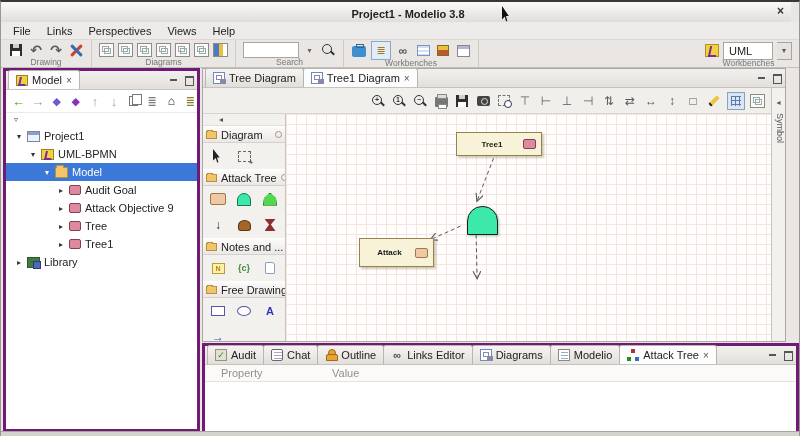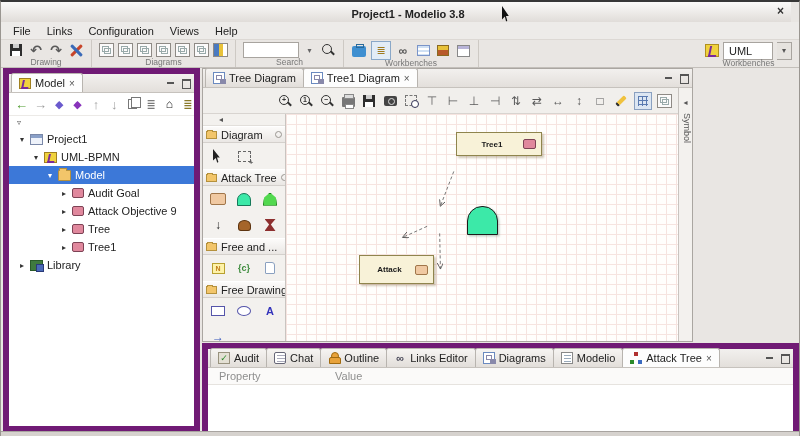--- a/index.html
+++ b/index.html
@@ -72,21 +72,21 @@
 
   .wb-icon { width:14px; height:13px; background:#f0d23e; border:1px solid #b09020; position:relative; }
   .wb-icon::after { content:""; position:absolute; right:1px; top:1px; width:6px; height:9px;
                     border-left:2.5px solid #7a2a9a; border-bottom:2.5px solid #7a2a9a; transform:skewX(-12deg); }
   .wb-select { width:50px; height:18px; border:1px solid #a8a49f; background:#fff; display:inline-flex;
                align-items:center; padding-left:5px; }
   .wb-drop { width:15px; height:18px; border:1px solid #a8a49f; border-left:none; background:#e6e3df;
              display:inline-flex; align-items:center; justify-content:center; font-size:8px; color:#555; }
 
   
-  .panel { position:absolute; background:#fff; border:6px solid #701a75; }
+  .panel { position:absolute; background:#fff; border:3px solid #701a75; }
   .ptab-strip { height:19px; background:linear-gradient(#f2f0ee,#e3dfdb); border-bottom:1px solid #c6c2bd;
                 display:flex; align-items:flex-end; padding-left:2px; position:relative; }
   .ptab { height:19px; display:inline-flex; align-items:center; gap:4px; padding:0 7px; font-size:11px;
           border:1px solid #b8b4af; border-bottom:none; border-radius:2.5px 2.5px 0 0;
           background:linear-gradient(#f6f4f2,#e2deda); margin-right:-1px; white-space:nowrap; }
   .ptab.active { background:#fdfdfd; position:relative; z-index:2; }
   .tab-close { color:#555; font-size:10px; }
   .winbtns { position:absolute; right:4px; top:4px; display:flex; gap:6px; }
   .btn-min,.btn-max { width:9px; height:9px; position:relative; }
   .btn-min::after { content:""; position:absolute; left:1px; top:4px; width:7px; height:2px; background:#555; }
@@ -119,21 +119,21 @@
                       border-left:2px solid #7a2a9a; border-bottom:2px solid #7a2a9a; transform:skewX(-12deg); }
   .ticon.folder { background:#f2c56a; border:1px solid #b5913d; border-radius:1px; }
   .ticon.folder::before { content:""; position:absolute; left:0; top:-3px; width:6px; height:2px;
                           background:#f2c56a; border:1px solid #b5913d; border-bottom:none; }
   .ticon.pink { width:12px; height:10px; background:#e0889d; border:1.4px solid #7d4355; border-radius:2px; }
   .ticon.lib { background:#3f7a3f; border:1px solid #2a5a2a; }
   .ticon.lib::after { content:""; position:absolute; right:-2px; bottom:-2px; width:6px; height:6px;
                       background:#4a6ab8; border:1px solid #2a3a78; }
 
   
-  .editor { left:201px; top:66px; width:491px; height:274px; border:1px solid #aaa6a1; background:#f1efec; }
+  .editor { left:201px; top:66px; width:584px; height:274px; border:1px solid #aaa6a1; background:#f1efec; }
   .etoolbar { position:absolute; left:0; top:19px; right:14px; height:26px; background:#f1efec;
               border-bottom:1px solid #d8d4d0; display:flex; align-items:center; justify-content:flex-end;
               gap:5px; padding-right:6px; }
   .ei { display:inline-flex; align-items:center; justify-content:center; width:16px; height:16px;
         color:#5a5a5a; font-size:11px; }
   .ei.g::before { font-size:12px; color:#5a5a5a; }
   .i-aligntop::before{content:"⊤";} .i-alignleft::before{content:"⊢";}
   .i-alignbottom::before{content:"⊥";} .i-alignright::before{content:"⊣";}
   .i-sameh::before{content:"⇅";} .i-samew::before{content:"⇄";}
   .i-disth::before{content:"↔";} .i-distv::before{content:"↕";} .i-frame::before{content:"□";}
@@ -225,41 +225,41 @@
   .bi-script { background:#fff; border:1px solid #888;
                background-image:repeating-linear-gradient(#9ab 0 1px,transparent 1px 3px);
                background-size:7px 8px; background-position:2px 2px; background-repeat:no-repeat; }
   .bi-props { background:#fff; border:1px solid #888; }
   .bi-props::after { content:""; position:absolute; left:1px; bottom:1px; width:5px; height:5px; background:#e08a2a; }
   .bi-atree::before { content:""; position:absolute; left:4px; top:0; width:4px; height:4px; background:#b03030; }
   .bi-atree::after { content:""; position:absolute; left:0; bottom:0; width:4px; height:4px; background:#2a8a2a;
                      box-shadow:8px 0 0 0 #3a6ac0; }
   .cols { height:17px; display:flex; align-items:center; background:#fbfaf9; border-bottom:1px solid #e6e3df;
           color:#8f8f8f; }
-  .col-prop { padding-left:11px; width:127px; }
+  .col-prop { padding-left:16px; width:127px; }
   .bp-body { height:52px; background:#fff; }
 
   .win-bottom { position:absolute; left:0; right:0; bottom:0; height:5px; background:#d6d2ce;
                 border-top:1px solid #a8a4a0; }
 </style>
 </head>
 <body>
 
 <div class="window">
 
   <div class="titlebar">
     <span>Project1 - Modelio 3.8</span>
     <span class="title-close">×</span>
     <span class="mouse-cursor"></span>
   </div>
 
   <div class="menubar">
     <span class="menu-item">File</span>
     <span class="menu-item">Links</span>
-    <span class="menu-item">Configuration</span>
+    <span class="menu-item">Perspectives</span>
     <span class="menu-item">Views</span>
     <span class="menu-item">Help</span>
   </div>
 
   <div class="toolbar">
     <div class="tgroup">
       <div class="tgroup-icons">
         <span class="ti">
             <span class="floppy"></span>
           </span>
@@ -498,21 +498,21 @@
         <span class="pal-cell">
             <span class="t-dome"></span>
           </span>
         <span class="pal-cell">
             <span class="t-hour"></span>
           </span>
       </div>
 
       <div class="pal-head">
         <span class="mini-folder"></span>
-        <span>Free and ...</span>
+        <span>Notes and ...</span>
 
       </div>
       <div class="pal-row">
         <span class="pal-cell">
             <span class="t-note">N</span>
           </span>
         <span class="pal-cell t-constraint">{c}</span>
         <span class="pal-cell">
             <span class="t-doc"></span>
           </span>
@@ -546,21 +546,21 @@
         </defs>
         <line x1="214" y1="43" x2="197" y2="87" stroke="#555" stroke-width="1" stroke-dasharray="4 3" marker-end="url(#arr)"></line>
         <line x1="180" y1="113" x2="149" y2="127" stroke="#555" stroke-width="1" stroke-dasharray="4 3" marker-end="url(#arr)"></line>
         <line x1="196" y1="122" x2="197" y2="167" stroke="#555" stroke-width="1" stroke-dasharray="4 3" marker-end="url(#arr)"></line>
       </svg>
       <div class="node" style="left:170px;top:18px;width:86px;height:24px">
         <span style="margin-right:14px">Tree1</span>
         <span class="nicon pink"></span>
       </div>
       <div class="gate" style="left:181px;top:92px;width:31px;height:29px"></div>
-      <div class="node" style="left:73px;top:141px;width:75px;height:29px">
+      <div class="node" style="left:73px;top:124px;width:75px;height:29px">
         <span style="margin-right:14px">Attack</span>
         <span class="nicon tan"></span>
       </div>
     </div>
 
     <div class="symbol-strip">
       <span class="exp">◂</span>
       <span class="symbol-label">Symbol</span>
     </div>
   </div>

